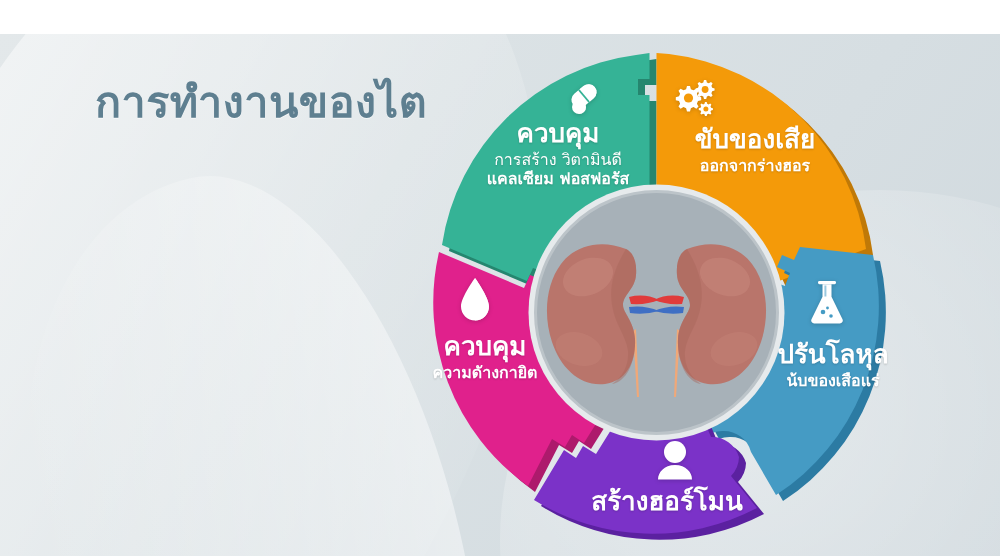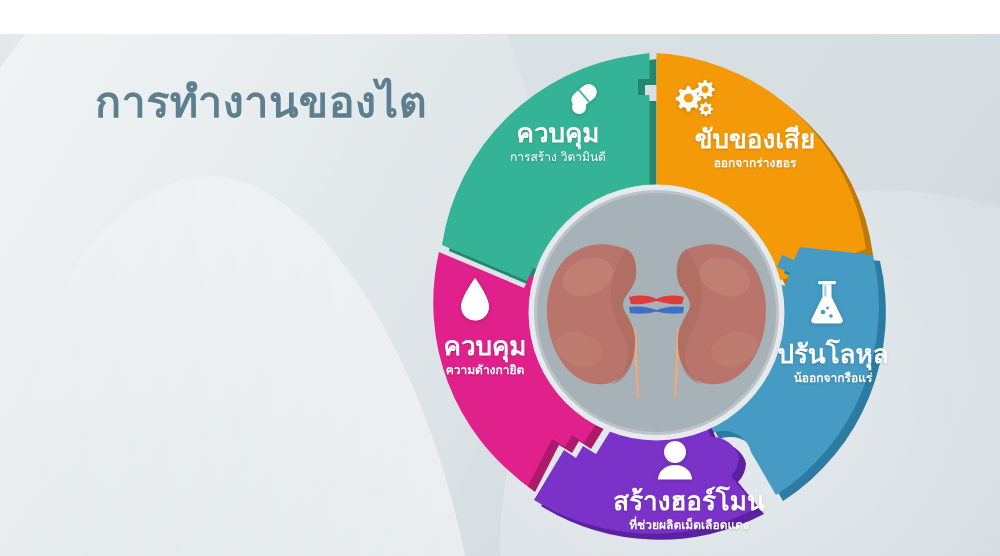--- a/index.html
+++ b/index.html
@@ -63,39 +63,39 @@
   .seg-label {
     position: absolute;
     color: #ffffff;
     text-align: center;
     line-height: 1.22;
     text-shadow: 0 1px 2px rgba(0,0,0,0.18);
     pointer-events: none;
     white-space: nowrap;
   }
   .seg-label .l1 { font-size: 26px; font-weight: 700; display: block; }
-  .seg-label .l2 { font-size: 12px; font-weight: 700; display: block; }
+  .seg-label .l2 { font-size: 16px; font-weight: 700; display: block; }
   .seg-label .l2.thin { font-weight: 400; }
   .seg-icon {
     position: absolute;
     pointer-events: none;
     filter: drop-shadow(0 1px 2px rgba(0,0,0,0.18));
   }
 
   
   #lbl-green  { left: 452px; top: 84px;  width: 212px; }
   #ico-green  { left: 562px; top: 40px;  width: 44px; height: 44px; }
 
   #lbl-orange { left: 660px; top: 90px;  width: 190px; }
   #ico-orange { left: 672px; top: 44px;  width: 48px; height: 44px; }
 
   #lbl-blue   { left: 748px; top: 305px; width: 170px; }
   #ico-blue   { left: 806px; top: 244px; width: 42px; height: 48px; }
 
-  #lbl-purple { left: 584px; top: 452px; width: 210px; }
+  #lbl-purple { left: 562px; top: 452px; width: 210px; }
   #ico-purple { left: 654px; top: 406px; width: 42px; height: 42px; }
 
   #lbl-pink   { left: 400px; top: 297px; width: 170px; }
   #ico-pink   { left: 458px; top: 242px; width: 34px; height: 46px; }
 </style>
 </head>
 <body>
 
 <div id="stage">
 
@@ -250,20 +250,21 @@
         <path d="M22 14 h6 a8 8 0 0 1 8 8 a8 8 0 0 1 -8 8 h-6 Z" fill="#ffffff" opacity="0.72"></path>
         <line x1="22" y1="14" x2="22" y2="30" stroke="#35b396" stroke-width="1.6"></line>
       </g>
       <circle cx="17" cy="33" r="7" fill="#ffffff"></circle>
       <path d="M17 26 a7 7 0 0 1 0 14 Z" fill="#ffffff" opacity="0.7"></path>
     </svg>
   </div>
   <div class="seg-label" id="lbl-green">
     <span class="l1">ควบคุม</span>
     <span class="l2 thin">การสร้าง วิตามินดี</span>
+    <span class="l2">แคลเซียม ฟอสฟอรัส</span>
   </div>
 
   <div class="seg-icon" id="ico-orange">
     <svg viewBox="0 0 48 44" width="48" height="44">
       <g fill="#ffffff">
         <path d="M15 8 l3 0 l0.9 3.2 l2.6 1.1 l2.9-1.6 l2.1 2.1 l-1.6 2.9 l1.1 2.6 l3.2 0.9 l0 3 l-3.2 0.9 l-1.1 2.6 l1.6 2.9 l-2.1 2.1 l-2.9-1.6 l-2.6 1.1 l-0.9 3.2 l-3 0 l-0.9-3.2 l-2.6-1.1 l-2.9 1.6 l-2.1-2.1 l1.6-2.9 l-1.1-2.6 l-3.2-0.9 l0-3 l3.2-0.9 l1.1-2.6 l-1.6-2.9 l2.1-2.1 l2.9 1.6 l2.6-1.1 Z"></path>
         <circle cx="16.5" cy="20" r="4.6" fill="#f49a09"></circle>
         <path d="M32 2 l2.2 0 l0.7 2.4 l1.9 0.8 l2.2-1.2 l1.6 1.6 l-1.2 2.2 l0.8 1.9 l2.4 0.7 l0 2.2 l-2.4 0.7 l-0.8 1.9 l1.2 2.2 l-1.6 1.6 l-2.2-1.2 l-1.9 0.8 l-0.7 2.4 l-2.2 0 l-0.7-2.4 l-1.9-0.8 l-2.2 1.2 l-1.6-1.6 l1.2-2.2 l-0.8-1.9 l-2.4-0.7 l0-2.2 l2.4-0.7 l0.8-1.9 l-1.2-2.2 l1.6-1.6 l2.2 1.2 l1.9-0.8 Z"></path>
         <circle cx="33.1" cy="11.5" r="3.4" fill="#f49a09"></circle>
         <path d="M33 24 l1.7 0 l0.5 1.8 l1.4 0.6 l1.6-0.9 l1.2 1.2 l-0.9 1.6 l0.6 1.4 l1.8 0.5 l0 1.7 l-1.8 0.5 l-0.6 1.4 l0.9 1.6 l-1.2 1.2 l-1.6-0.9 l-1.4 0.6 l-0.5 1.8 l-1.7 0 l-0.5-1.8 l-1.4-0.6 l-1.6 0.9 l-1.2-1.2 l0.9-1.6 l-0.6-1.4 l-1.8-0.5 l0-1.7 l1.8-0.5 l0.6-1.4 l-0.9-1.6 l1.2-1.2 l1.6 0.9 l1.4-0.6 Z"></path>
@@ -283,32 +284,31 @@
         <path d="M16.5 6.2 h9 v12.5 l11 22.5 a3 3 0 0 1 -2.7 4.3 h-25.6 a3 3 0 0 1 -2.7 -4.3 l11 -22.5 Z"></path>
       </g>
       <circle cx="17" cy="34" r="2.3" fill="#459bc4"></circle>
       <circle cx="25" cy="38" r="1.8" fill="#459bc4"></circle>
       <circle cx="21.5" cy="30" r="1.4" fill="#459bc4"></circle>
       <rect x="18.4" y="7.5" width="2" height="11" fill="#459bc4" opacity="0.55"></rect>
     </svg>
   </div>
   <div class="seg-label" id="lbl-blue">
     <span class="l1">ปรันโลหุล</span>
-    <span class="l2">น้ออกจากรือแร่</span>
+    <span class="l2">น้บของเสือแร่</span>
   </div>
 
   <div class="seg-icon" id="ico-purple">
     <svg viewBox="0 0 42 42" width="42" height="42">
       <circle cx="21" cy="12" r="11" fill="#ffffff"></circle>
       <path d="M21 25 c-11 0 -17 7.5 -17 14.5 l34 0 c0 -7 -6 -14.5 -17 -14.5 Z" fill="#ffffff"></path>
     </svg>
   </div>
   <div class="seg-label" id="lbl-purple">
     <span class="l1">สร้างฮอร์โมน</span>
-    <span class="l2">ที่ช่วยผลิตเม็ดเลือดแดง</span>
   </div>
 
   <div class="seg-icon" id="ico-pink">
     <svg viewBox="0 0 34 46" width="34" height="46">
       <path d="M17 2 C17 2 3 21 3 30.5 A14 14 0 0 0 31 30.5 C31 21 17 2 17 2 Z" fill="#ffffff"></path>
       <path d="M17 2 C17 2 31 21 31 30.5 A14 14 0 0 1 17 44.5 Z" fill="#ffffff" opacity="0.82"></path>
     </svg>
   </div>
   <div class="seg-label" id="lbl-pink">
     <span class="l1">ควบคุม</span>

